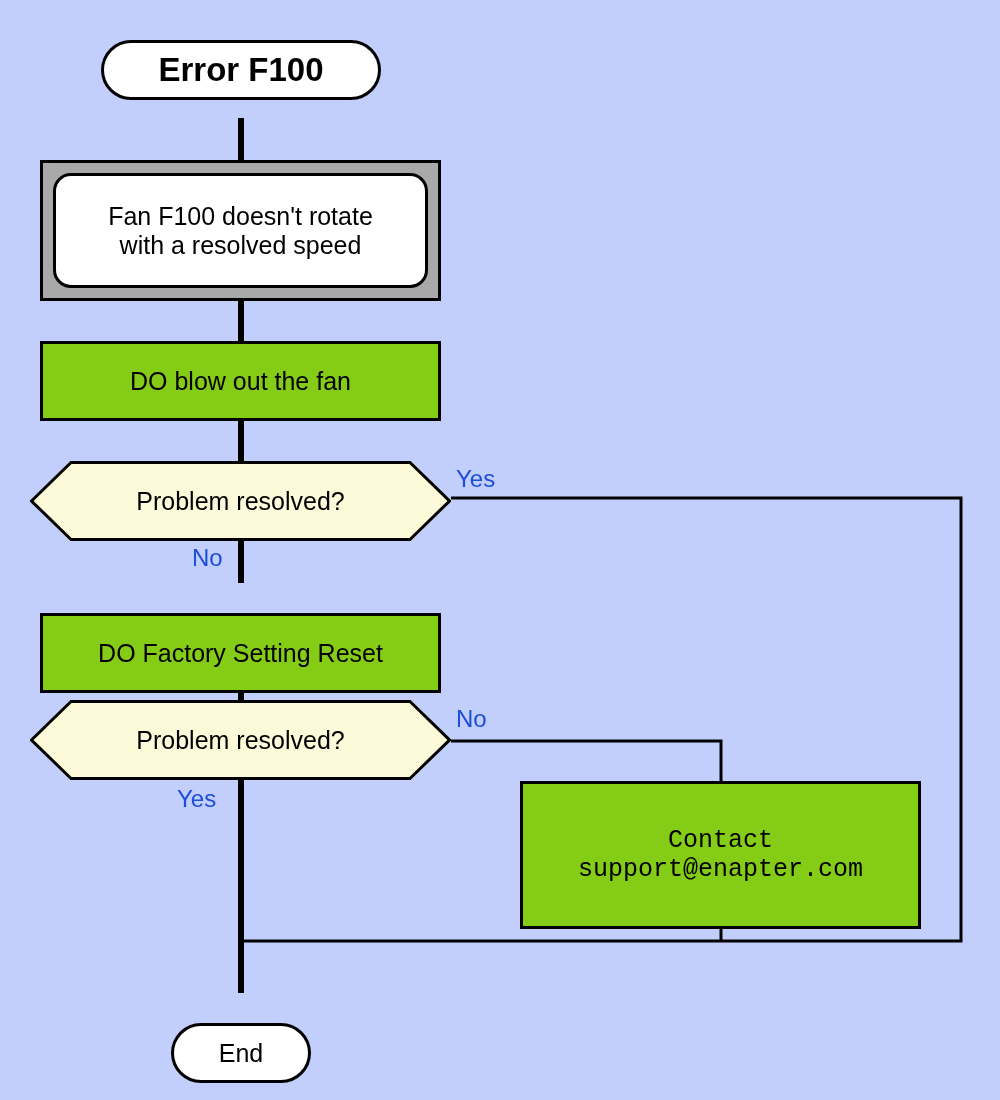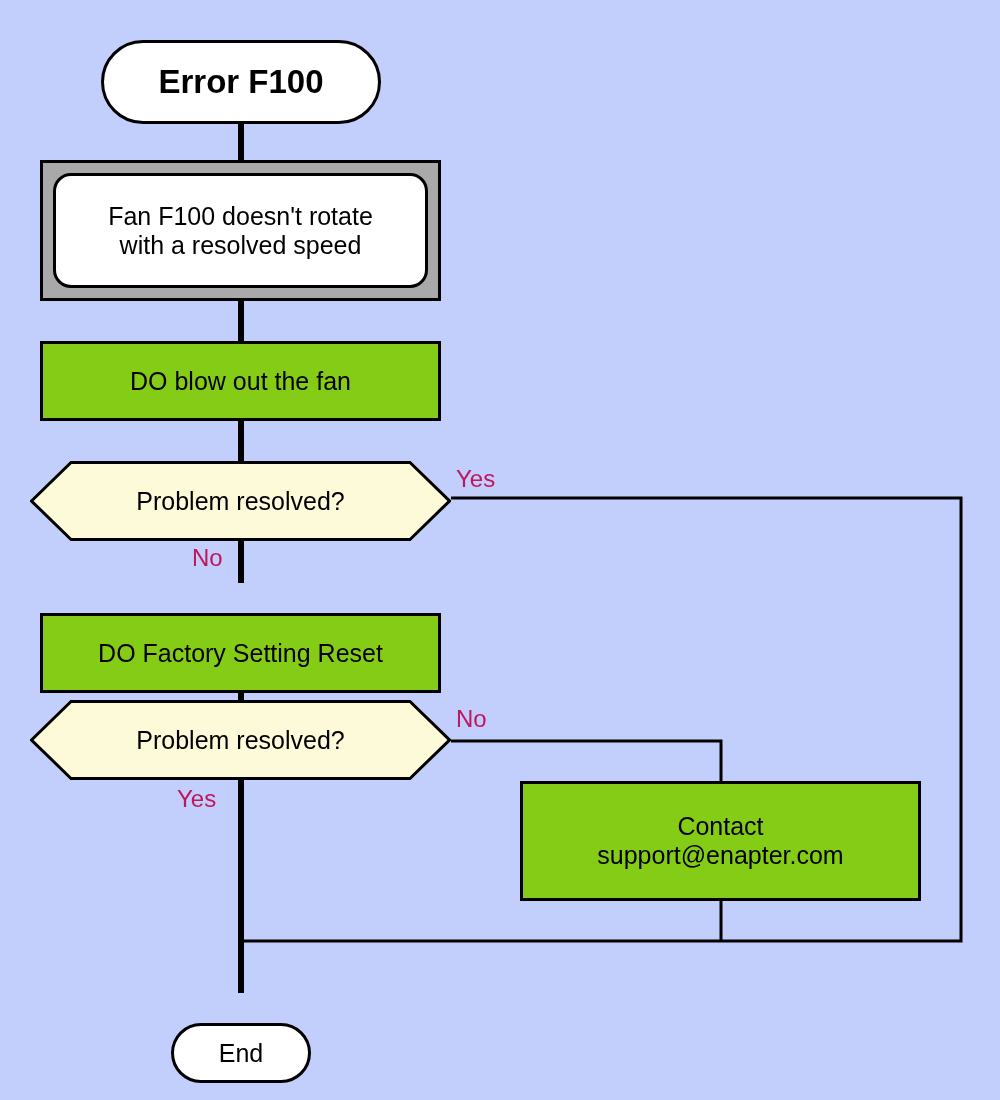--- a/index.html
+++ b/index.html
@@ -39,21 +39,21 @@
   
   .terminal {
     background: #ffffff;
     border: 3px solid #000000;
     border-radius: 999px;
   }
   .terminal-start {
     left: 101px;
     top: 40px;
     width: 280px;
-    height: 84px;
+    height: 60px;
     font-size: 33px;
     font-weight: bold;
   }
   .terminal-end {
     left: 171px;
     top: 991px;
     width: 140px;
     height: 60px;
     font-size: 25px;
     margin-top: 32px;
@@ -98,21 +98,22 @@
     left: 40px;
     top: 581px;
     width: 401px;
     height: 80px;
     margin-top: 32px;
   }
   .process-contact {
     left: 520px;
     top: 781px;
     width: 401px;
-    height: 120px;
+    height: 148px;
+    font-family: Liberation Mono, monospace;
   }
 
   
   .decision {
     font-size: 25px;
     background: #fcfad9;
     clip-path: polygon(0% 50%, 9.5% 0%, 90.5% 0%, 100% 50%, 90.5% 100%, 9.5% 100%);
     align-items: center;
   }
   .decision-wrap {
@@ -136,21 +137,21 @@
     left: 0;
     width: 100%;
     height: 100%;
     pointer-events: none;
   }
 
   
   .edge-label {
     position: absolute;
     font-size: 24px;
-    color: #be185d;
+    color: #1d4ed8;
     white-space: nowrap;
   }
   .label-yes-1 { left: 456px; top: 465px; }
   .label-no-1  { left: 192px; top: 544px; }
   .label-no-2  { left: 456px; top: 705px; }
   .label-yes-2 { left: 177px; top: 785px; }
 
   .node-text { display: block; }
 </style>
 </head>

